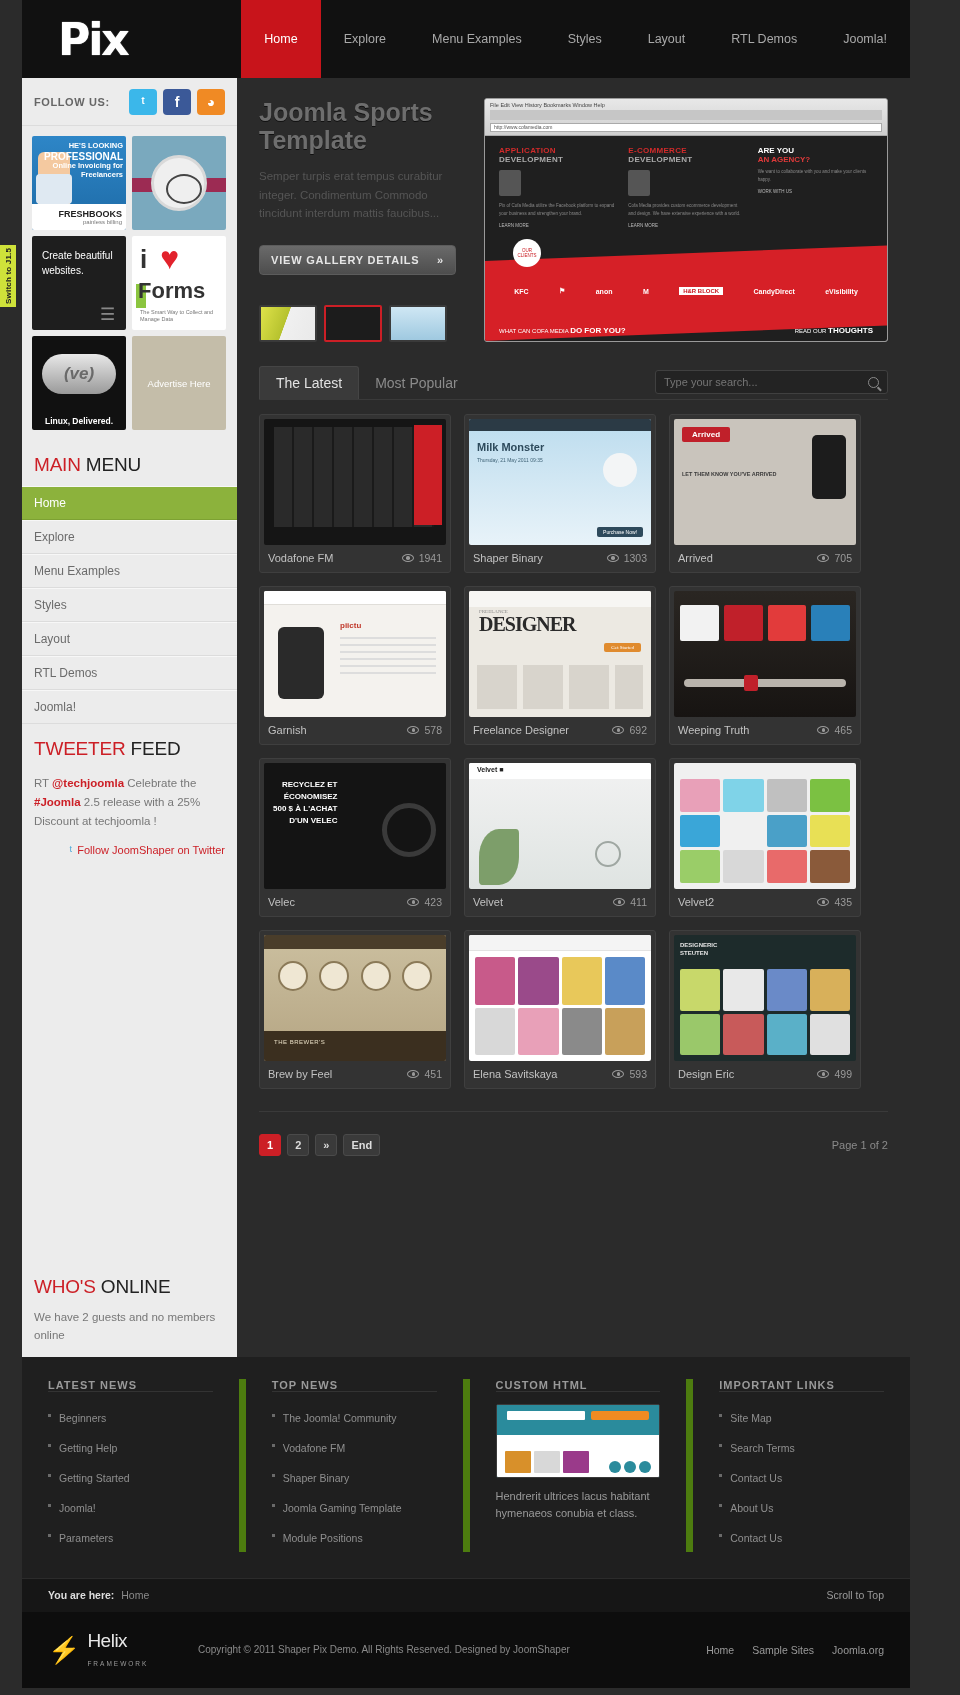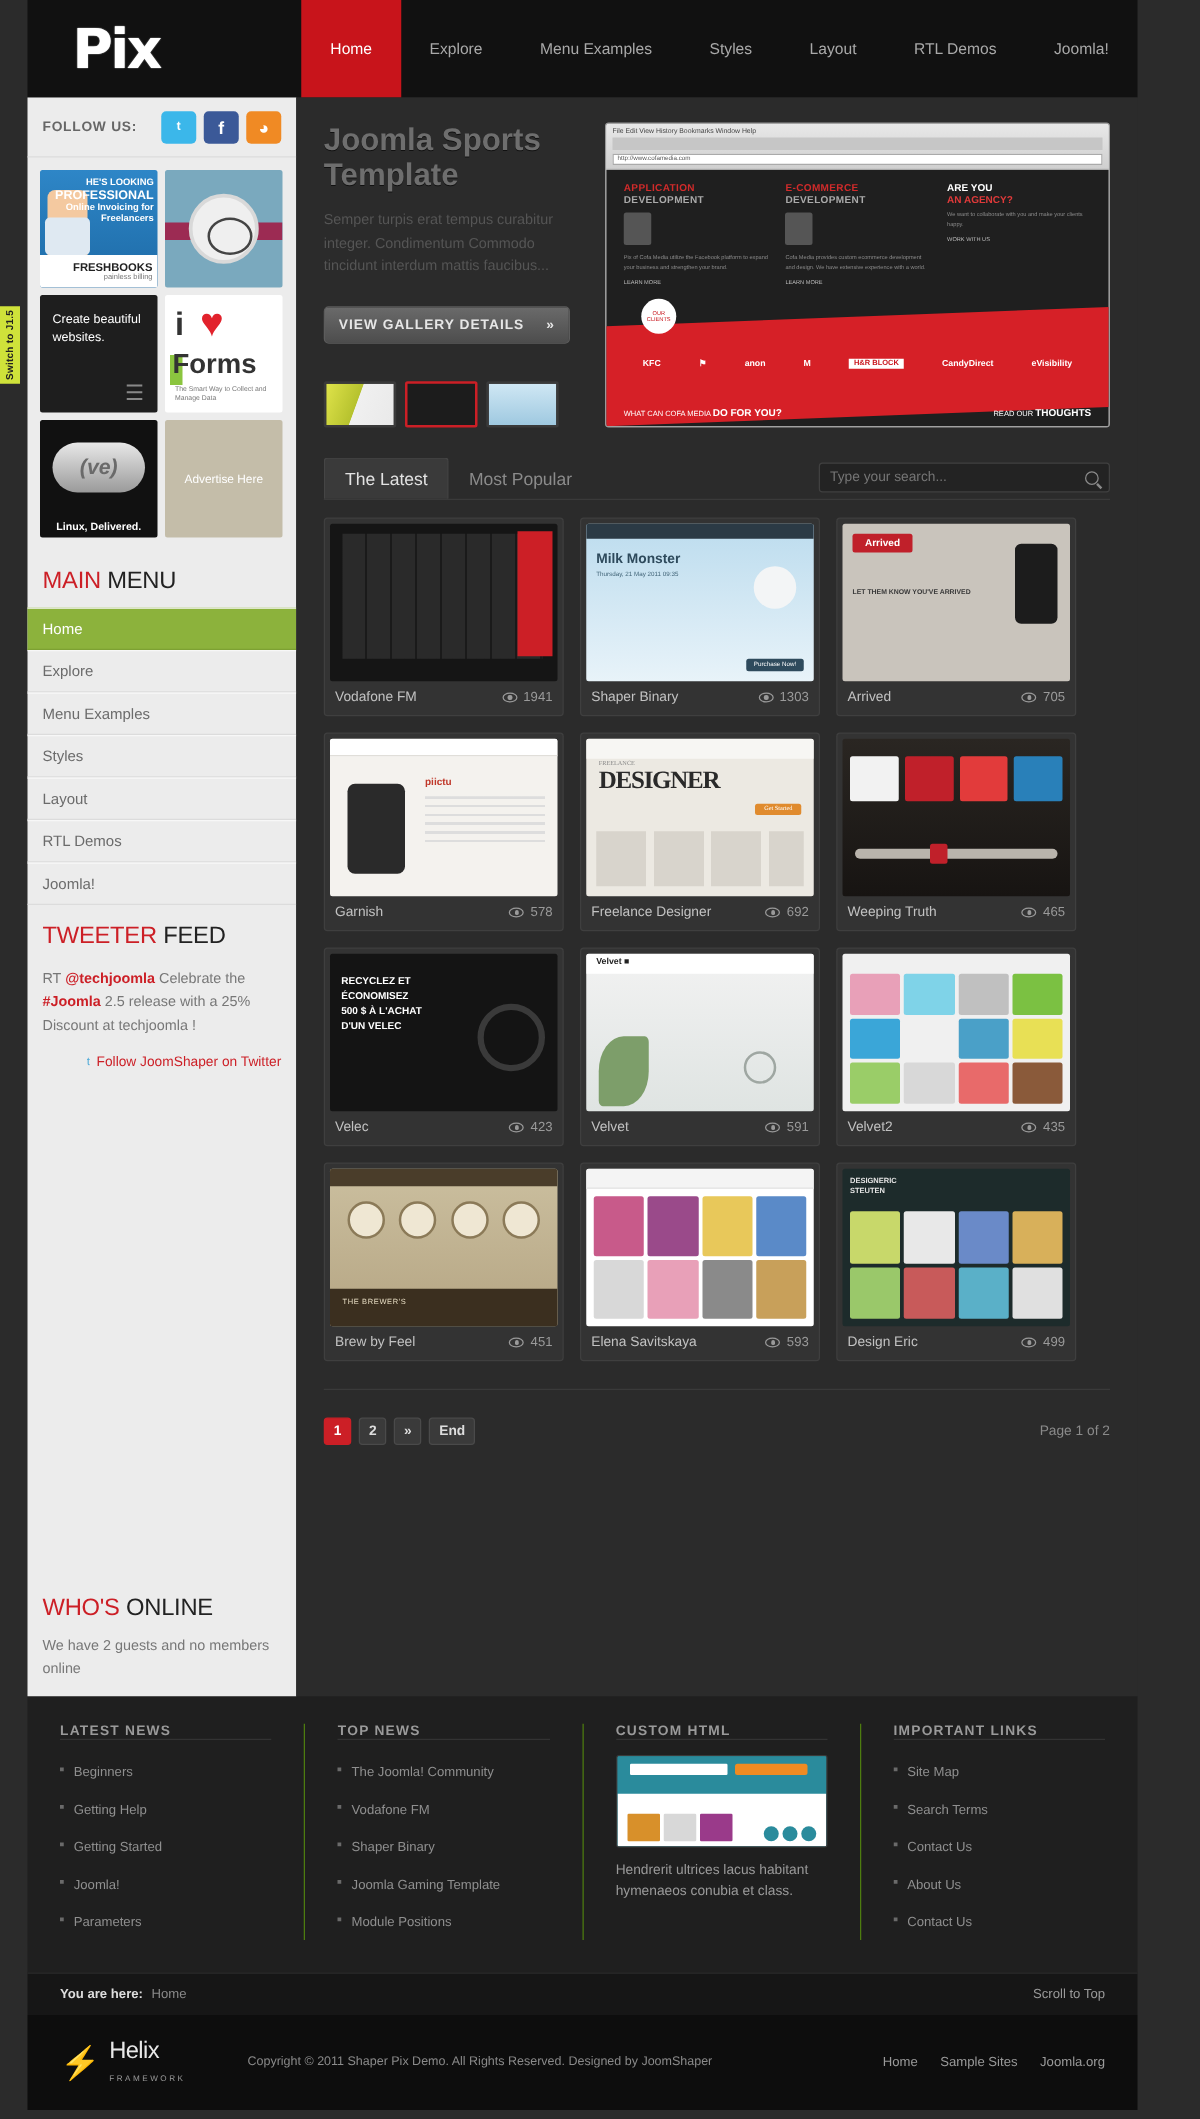--- a/index.html
+++ b/index.html
@@ -239,21 +239,21 @@
   .p-weep .c1{ background:#f2f2f2; }
   .p-weep .c2{ background:#c0202a; }
   .p-weep .c3{ background:#e23b3b; }
   .p-weep .c4{ background:#2980b9; }
   .p-weep .bar{ position:absolute; left:10px; right:10px; bottom:30px; height:8px;
         background:#b9b4ac; border-radius:4px;}
   .p-weep .knob{ position:absolute; left:70px; bottom:26px; width:14px; height:16px;
         background:#c0202a; border-radius:2px;}
   .p-velec{ background:#141414; }
   .p-velec .tx{ position:absolute; left:9px; top:16px; font-size:8px; color:#fff;
-        font-weight:bold; line-height:1.5; }
+        font-weight:bold; line-height:1.5;text-align:right; }
   .p-velec .wheel{ position:absolute; right:10px; top:40px; width:54px; height:54px;
         border:5px solid #3a3a3a; border-radius:50%;}
   .p-velvet{ background:linear-gradient(#f2f2f2,#dfe4e2); }
   .p-velvet .hd{ position:absolute; left:0; right:0; top:0; height:16px; background:#fff;}
   .p-velvet .lg{ position:absolute; left:8px; top:3px; font-size:7px; font-weight:bold;
         color:#222;}
   .p-velvet .leaf{ position:absolute; left:10px; bottom:4px; width:40px; height:56px;
         background:#7d9e6a; border-radius:50% 8% 50% 8%; }
   .p-velvet .circ{ position:absolute; right:30px; bottom:22px; width:26px; height:26px;
         border:2px solid #9fa7a2; border-radius:50%;}
@@ -291,21 +291,21 @@
        border:1px solid #4a4a4a; color:#ddd; font-size:11px; font-weight:bold;
        display:flex; align-items:center; justify-content:center; padding:0 7px;
        cursor:pointer;}
   .pg.cur{ background:#cc1f26; border-color:#cc1f26; color:#fff; }
   .pgtxt{ font-size:11px; color:#8a8a8a; }
   .content-pad{ height:84px; }
 
   
   .footmods{ background:#1f1f1f; display:flex; padding:22px 0 26px; }
   .fcol{ flex:1; padding:0 26px; }
-  .fcol + .fcol{ border-left:1px solid #4d7c0f; }
+  .fcol + .fcol{ border-left:7px solid #4d7c0f; }
   .fh{ font-size:11px; color:#9a9a9a; letter-spacing:1px; font-weight:bold;
        padding-bottom:0; border-bottom:1px solid #333; }
   .flist{ list-style:none; padding-top:10px; }
   .flist li{ padding:6px 0 6px 11px; position:relative; }
   .flist li:before{ content:""; position:absolute; left:0; top:12px; width:3px;
        height:3px; background:#6a6a6a; }
   .flist a{ color:#8f8f8f; font-size:10.5px; text-decoration:none; }
   .fimg{ margin-top:12px; height:74px; border:1px solid #3a3a3a; border-radius:2px;
        overflow:hidden; position:relative; background:#2a8b9c;}
   .fimg .hd{ position:absolute; left:0; right:0; top:0; height:32px; background:#2a8b9c;}
@@ -653,21 +653,21 @@
           <div class="pic p-velvet">
             <div class="hd"></div>
               <div class="lg">Velvet ■</div>
             <div class="leaf"></div>
               <div class="circ"></div>
           </div>
           <div class="meta">
             <span class="nm">Velvet</span>
             <span class="views">
               <span class="eye"></span>
-              <span>591</span>
+              <span>411</span>
             </span>
           </div>
         </div>
 
         <div class="card">
           <div class="pic p-velvet2">
             <div class="g">
               <div style="background:#e8a0b8"></div>
                 <div style="background:#7fd3e8"></div>
               <div style="background:#c0c0c0"></div>

